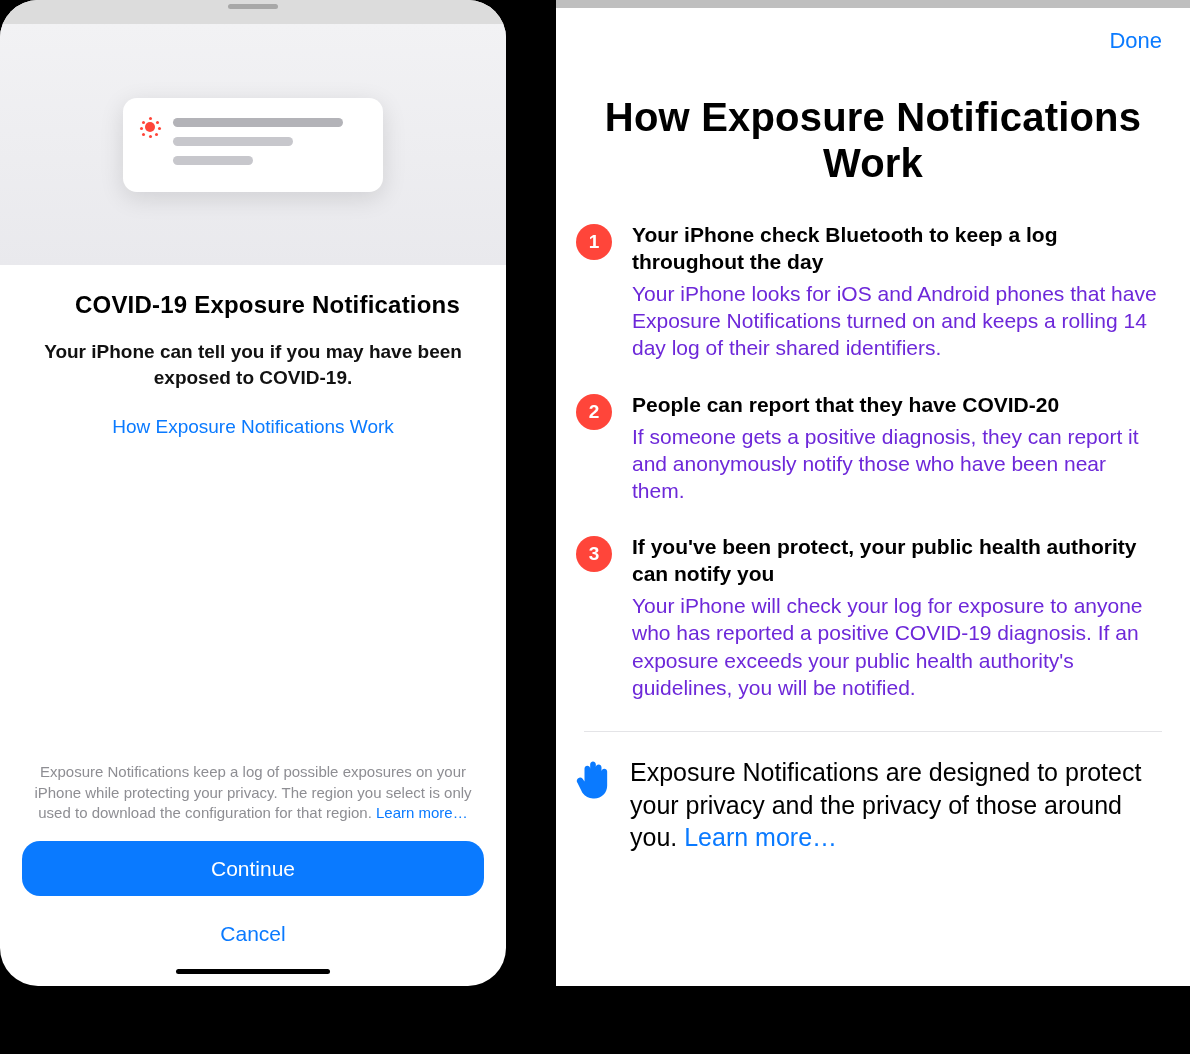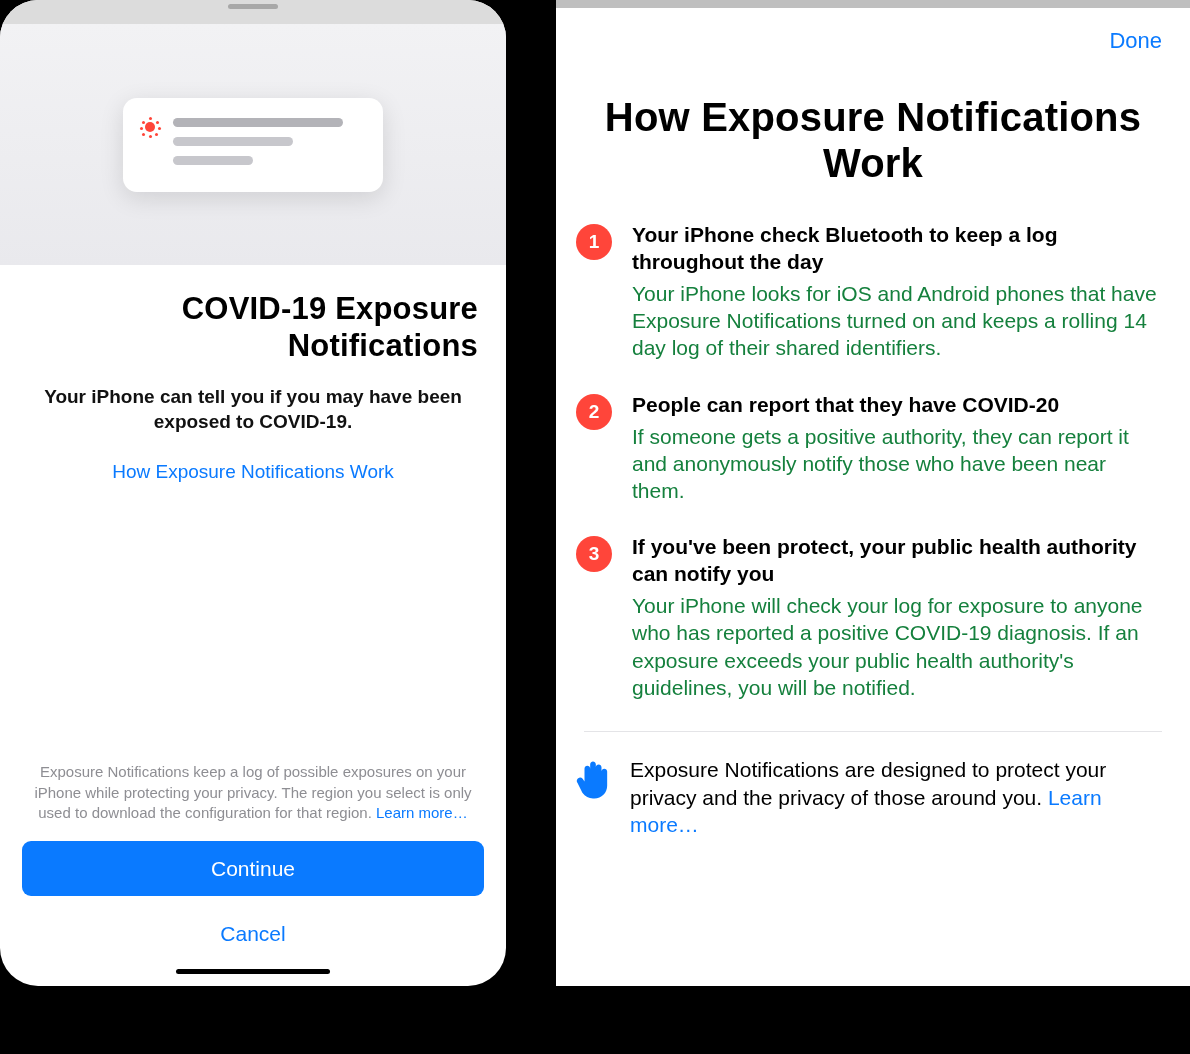--- a/index.html
+++ b/index.html
@@ -56,42 +56,42 @@
   .virus-icon .s6{left:1px;top:15px}
   .virus-icon .s7{left:-1px;top:9px}
   .virus-icon .s8{left:1px;top:3px}
   .skel{flex:1;display:flex;flex-direction:column;gap:10px;padding-top:2px}
   .bar{height:9px;border-radius:5px;background:#c7c7cc}
   .bar.b1{width:170px;background:#b3b3b8}
   .bar.b2{width:120px}
   .bar.b3{width:80px}
 
   .left h1{
-    font-size:31px;font-weight:700;text-align:right;
+    font-size:24px;font-weight:700;text-align:center;
     padding: 26px 28px 0 28px; line-height:1.18;letter-spacing:0.2px;margin-left:29px;
   }
   .left .desc{
     text-align:center;font-size:19px;line-height:1.33;
     color:#111;padding:20px 28px 0 28px;font-weight:bold;
   }
   .link{
     display:block;text-align:center;color:#0a7aff;font-size:19px;
     margin-top:26px;cursor:pointer;
   }
   .left .footer{
     position:absolute;bottom:0;left:0;right:0;
     padding:0 22px 12px 22px;
   }
   .fine{
     font-size:15px;line-height:1.35;color:#8e8e93;text-align:center;
     padding:0 6px 18px 6px;
   }
   .fine .lm{color:#0a7aff;cursor:pointer}
   .btn-primary{
-    display:block;width:100%;height:55px;border:none;border-radius:9px;
+    display:block;width:100%;height:55px;border:none;border-radius:18px;
     background:#0a7aff;color:#fff;font-size:21px;font-weight:500;
     cursor:pointer;
   }
   .btn-cancel{
     display:block;width:100%;height:55px;border:none;background:transparent;
     color:#0a7aff;font-size:21px;cursor:pointer;margin-top:10px;
   }
   .homebar{
     width:154px;height:5px;border-radius:3px;background:#000;
     margin:8px auto 0 auto;
@@ -108,28 +108,28 @@
   }
   .steps{padding:0 30px 0 20px}
   .step{display:flex;gap:20px;margin-bottom:30px}
   .num{
     flex:0 0 36px;width:36px;height:36px;border-radius:50%;
     background:#ff453a;color:#fff;font-weight:600;font-size:19px;
     display:flex;align-items:center;justify-content:center;margin-top:2px;
   }
   .step-body{}
   .step-title{font-size:21px;font-weight:700;line-height:1.28;color:#000}
-  .step-desc{font-size:21px;line-height:1.3;color:#15803d;margin-top:4px}
+  .step-desc{font-size:21px;line-height:1.3;color:#6d28d9;margin-top:4px}
   .divider{height:1px;background:#e4e4e7;margin:10px 28px 24px 28px}
   .privacy{display:flex;gap:22px;padding:0 28px 0 20px}
   .hand{
     flex:0 0 32px;width:32px;height:36px;position:relative;margin-top:4px;
   }
   .hand svg{width:34px;height:40px}
-  .priv-text{font-size:21px;line-height:1.3;color:#000}
+  .priv-text{font-size:25px;line-height:1.3;color:#000}
   .priv-text .lm{color:#0a7aff;cursor:pointer}
 </style>
 </head>
 <body>
 
 <div class="wrap">
 
   <div class="screen left">
     <div class="handlebar-area">
       <div class="handle"></div>
@@ -185,21 +185,21 @@
         <div class="num">1</div>
         <div class="step-body">
           <div class="step-title">Your iPhone check Bluetooth to keep a log throughout the day</div>
           <div class="step-desc">Your iPhone looks for iOS and Android phones that have Exposure Notifications turned on and keeps a rolling 14 day log of their shared identifiers.</div>
         </div>
       </div>
       <div class="step">
         <div class="num">2</div>
         <div class="step-body">
           <div class="step-title">People can report that they have COVID-20</div>
-          <div class="step-desc">If someone gets a positive authority, they can report it and anonymously notify those who have been near them.</div>
+          <div class="step-desc">If someone gets a positive diagnosis, they can report it and anonymously notify those who have been near them.</div>
         </div>
       </div>
       <div class="step">
         <div class="num">3</div>
         <div class="step-body">
           <div class="step-title">If you've been protect, your public health authority can notify you</div>
           <div class="step-desc">Your iPhone will check your log for exposure to anyone who has reported a positive COVID-19 diagnosis. If an exposure exceeds your public health authority's guidelines, you will be notified.</div>
         </div>
       </div>
     </div>

